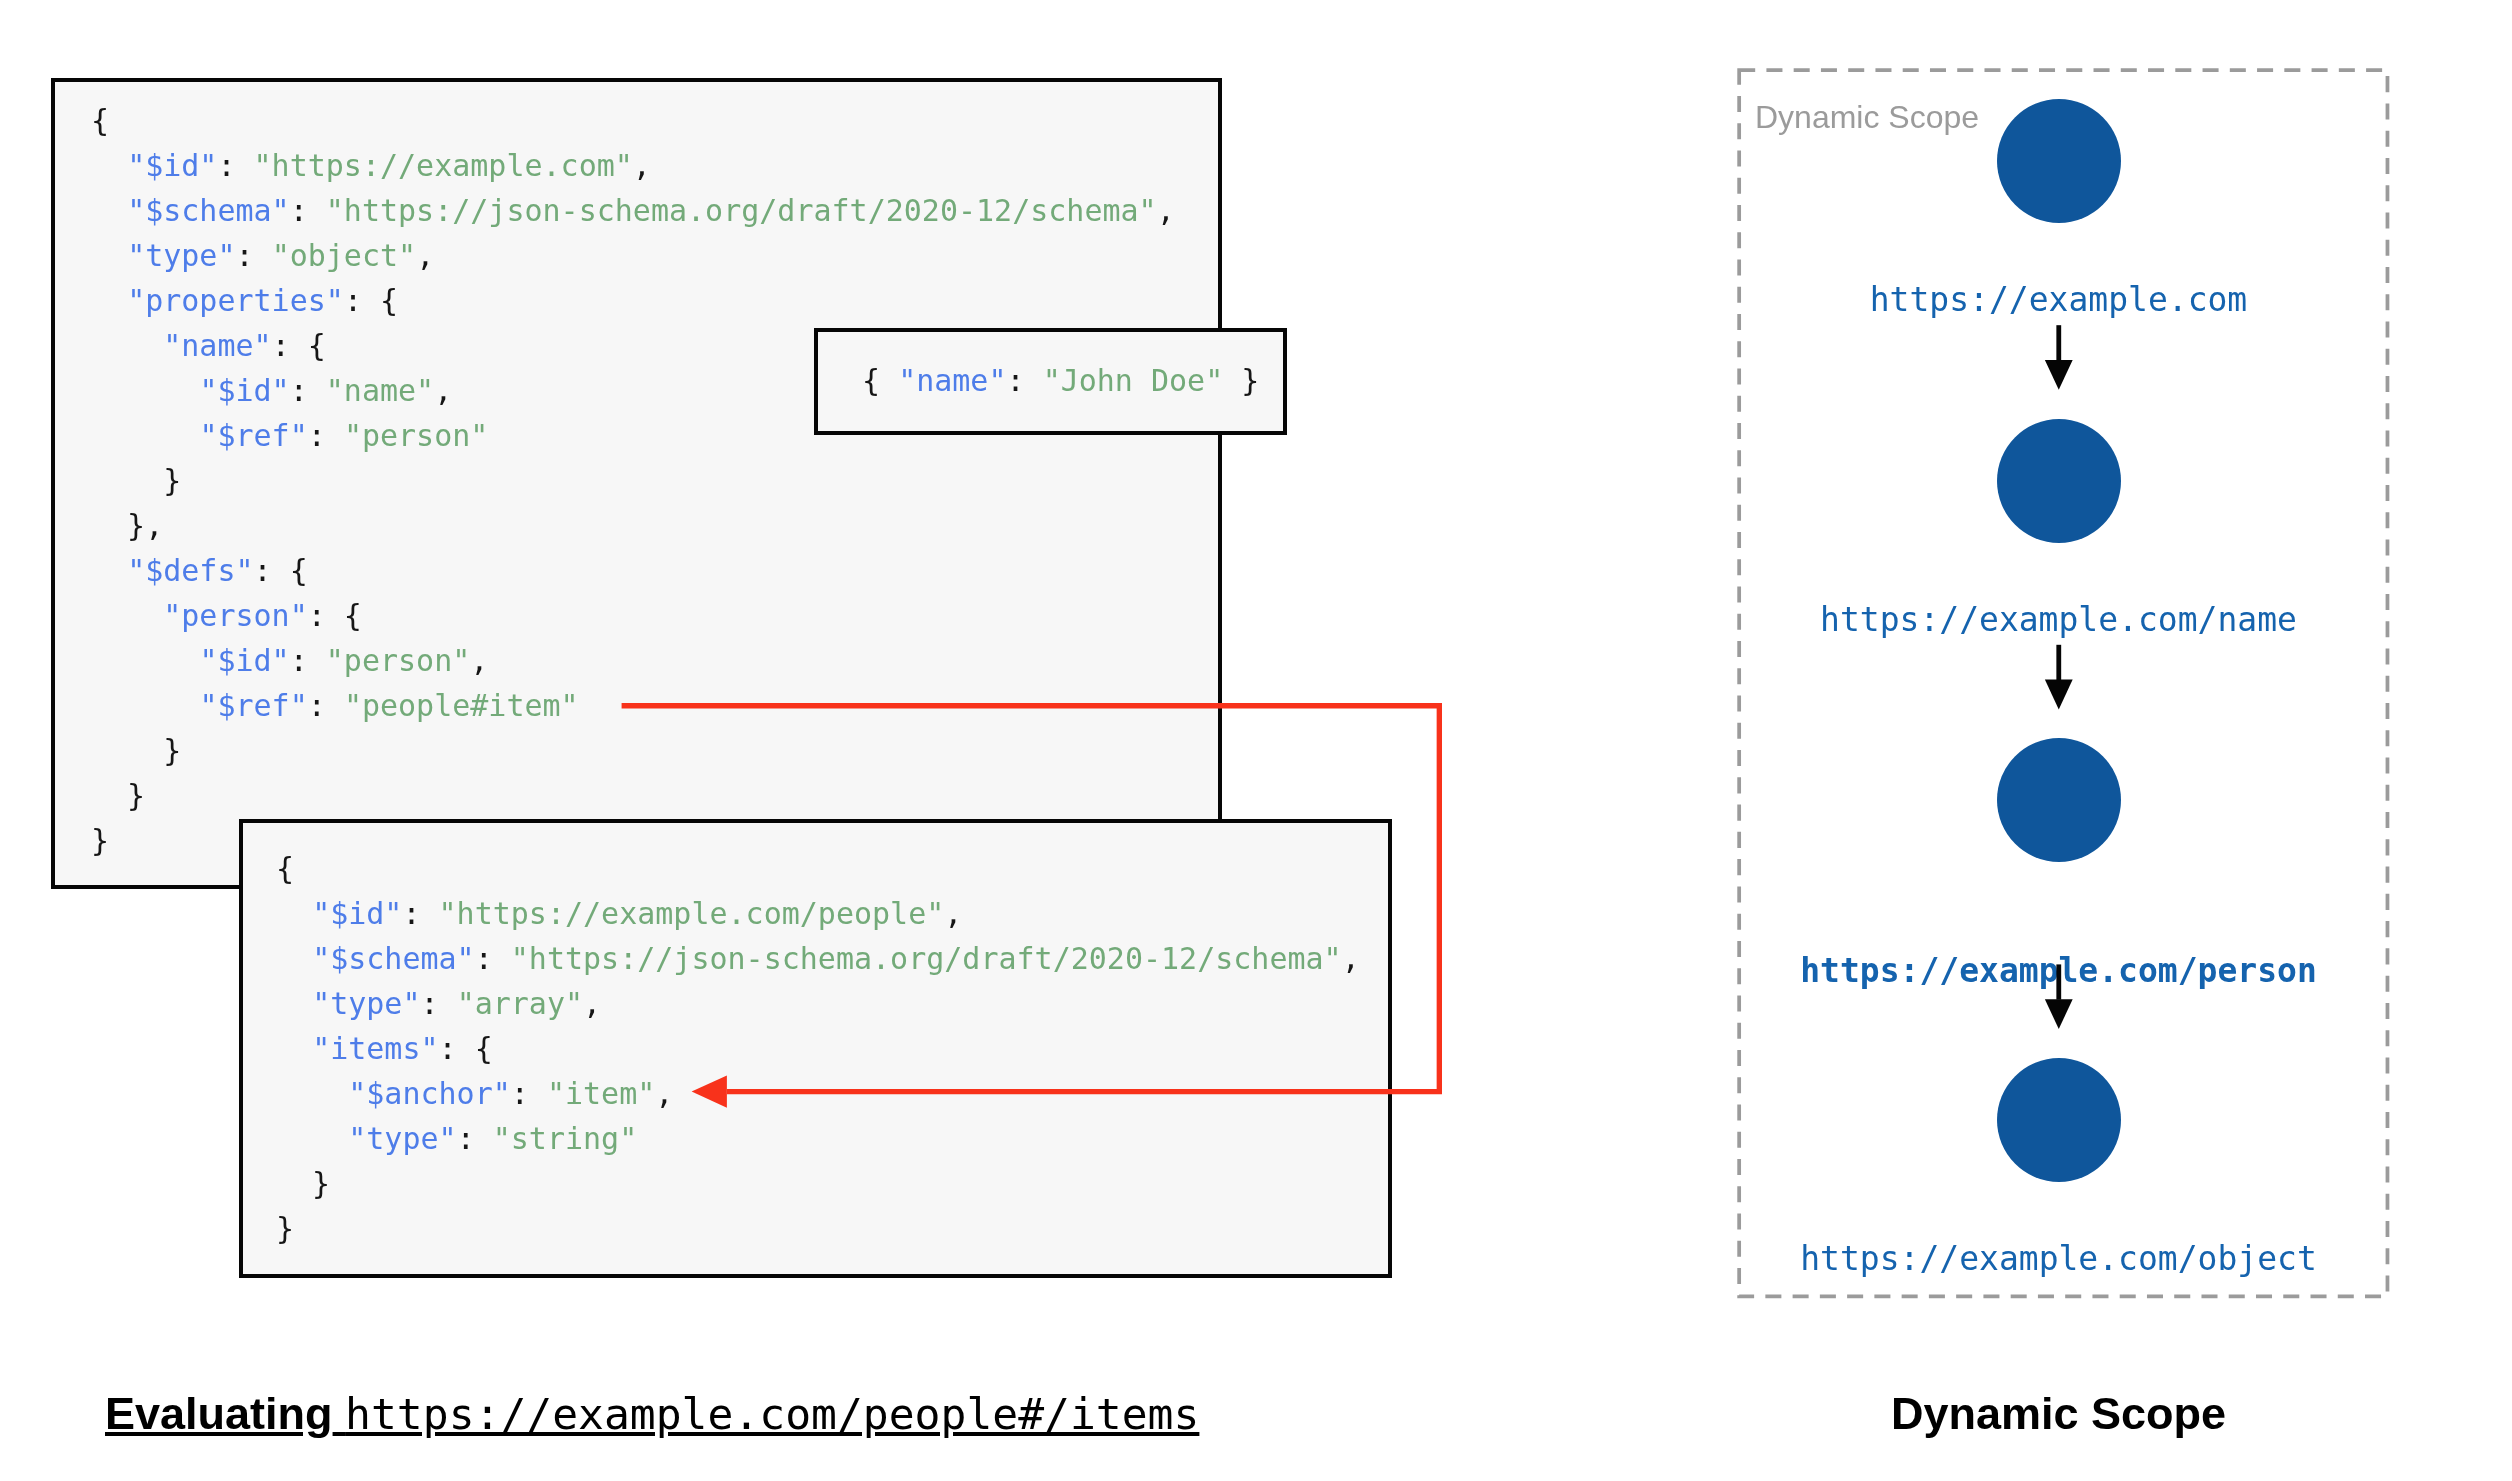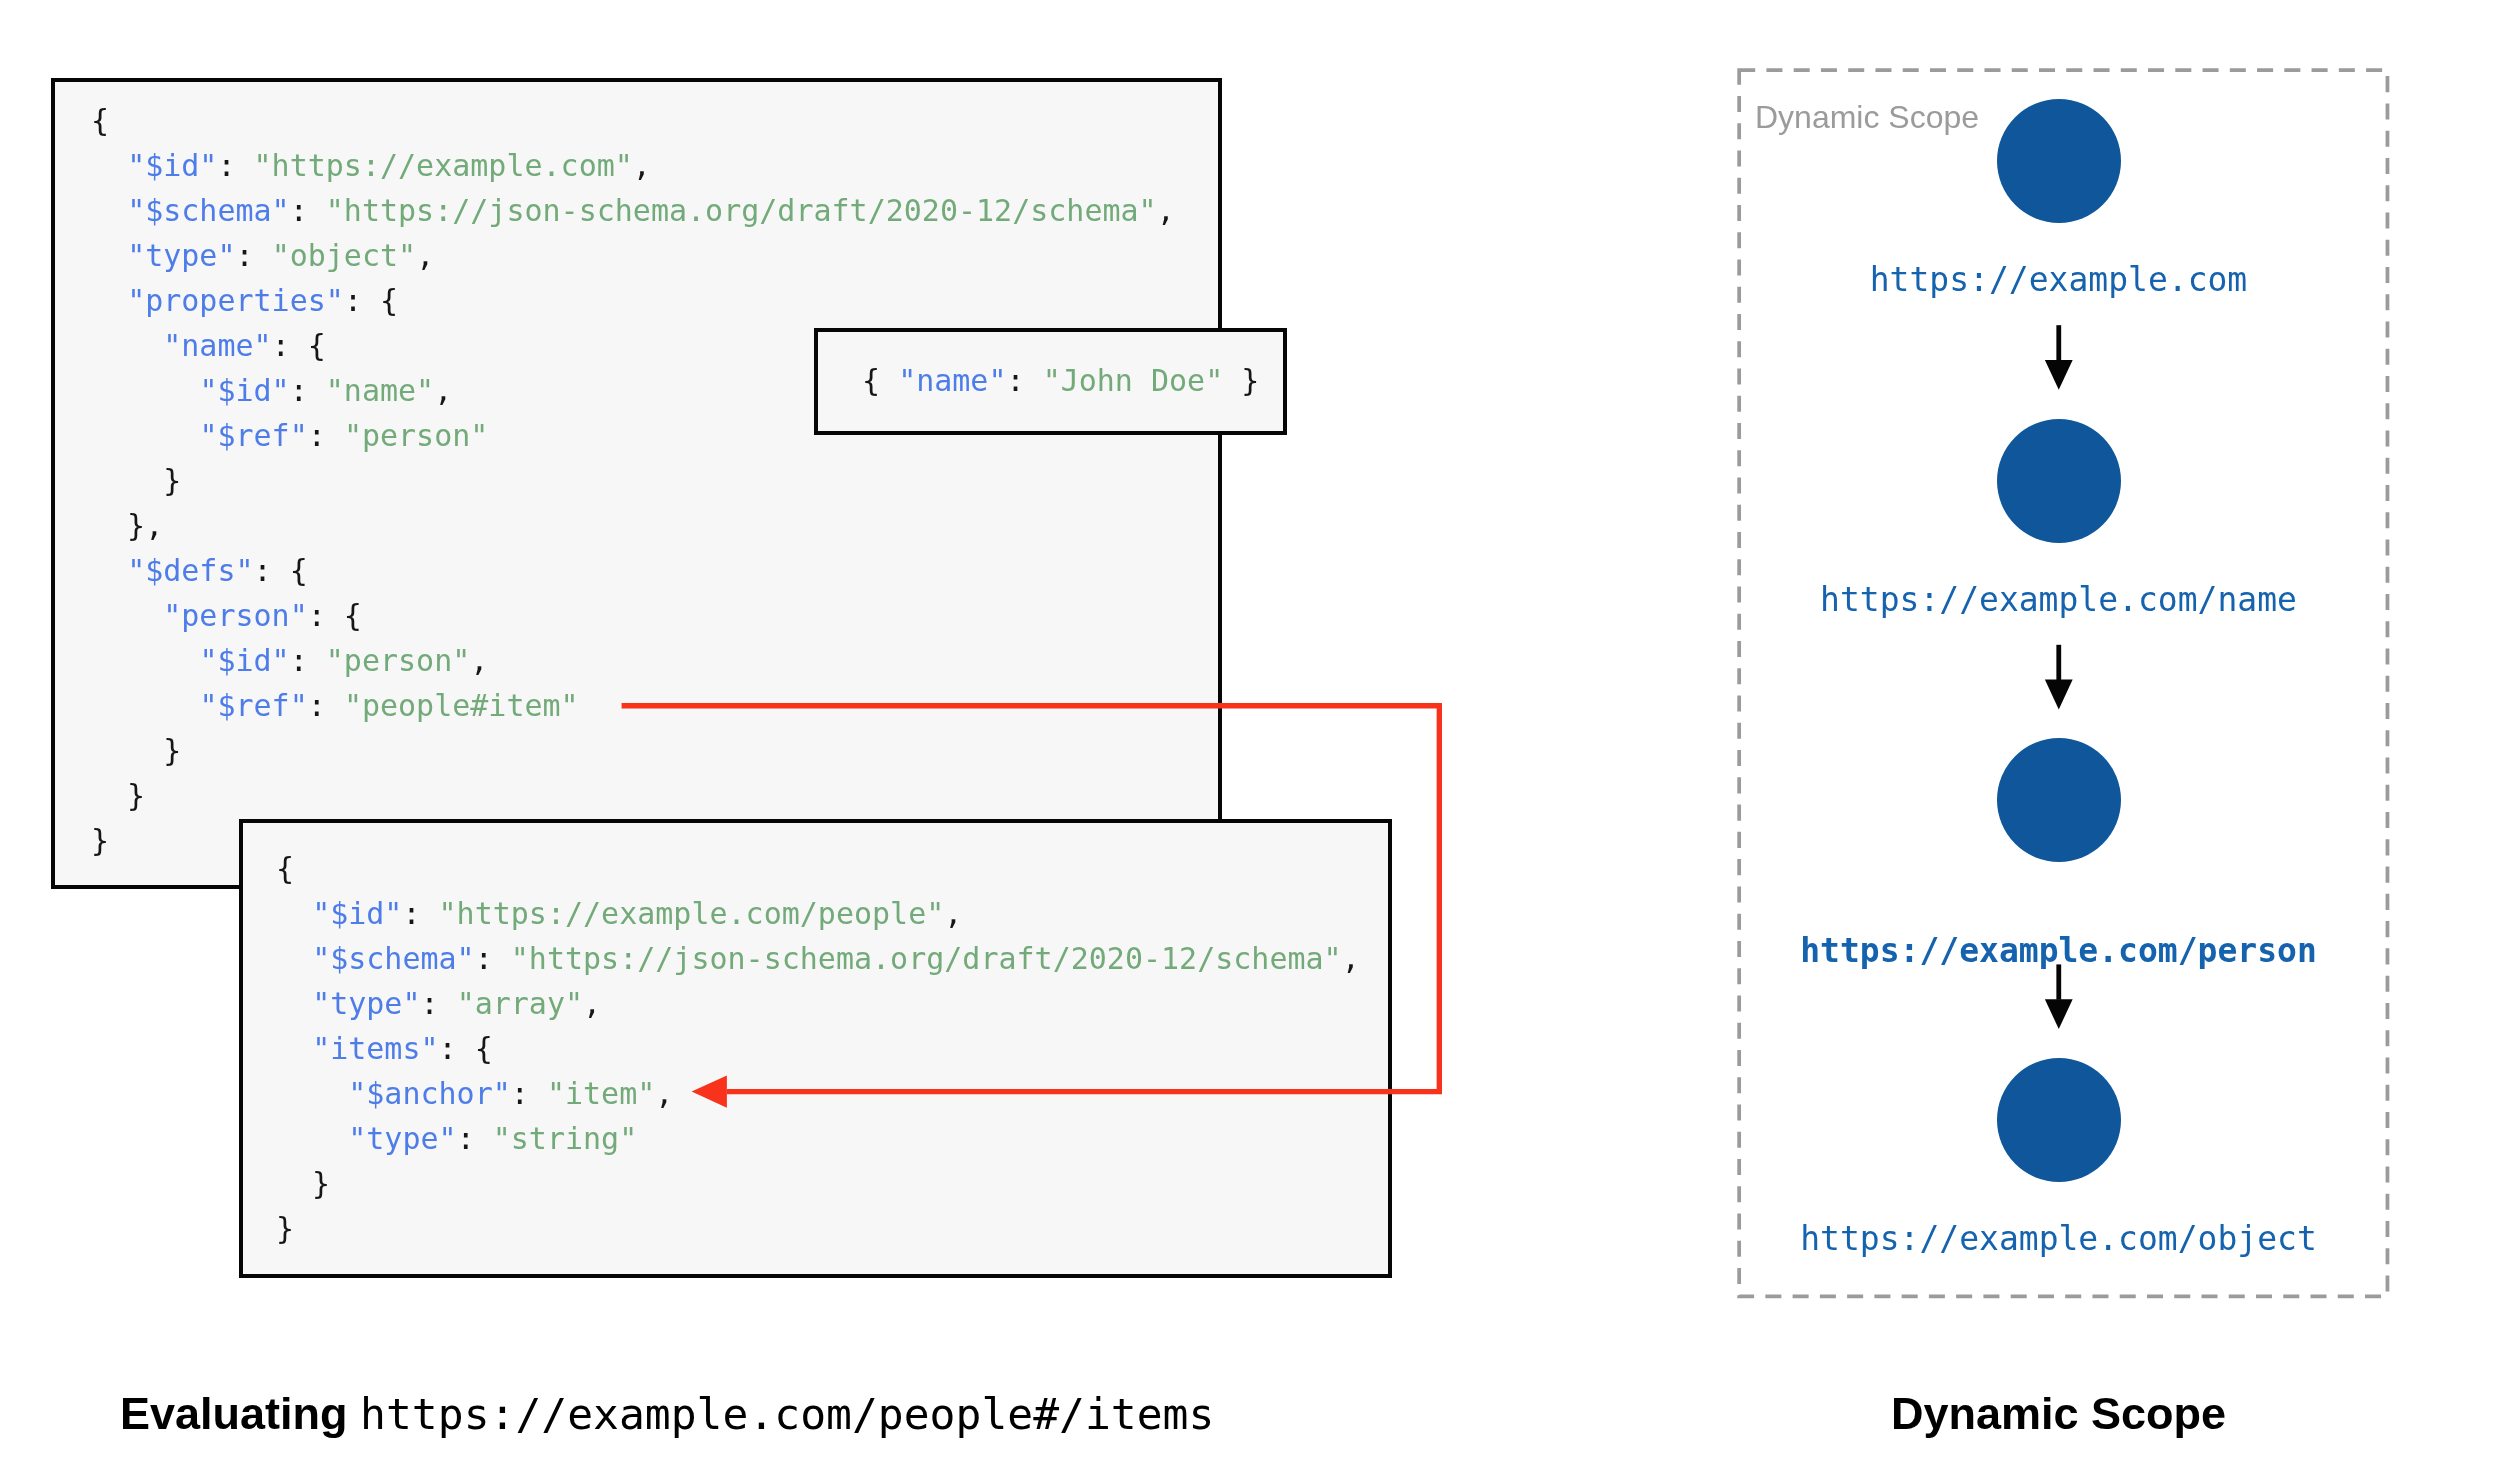--- a/index.html
+++ b/index.html
@@ -19,33 +19,33 @@
   #code-people{left:33px;top:23px;}
   #code-instance{left:44px;top:0;height:97px;display:flex;align-items:center;}
   .tok-k{color:#4E7DE9;}
   .tok-s{color:#73AA79;}
   .tok-p{color:#161616;}
 
   
   .bold-label{position:absolute;font-weight:bold;color:#000;}
   #instance-label{left:981px;top:463px;font-size:38px;line-height:58px;}
   .caption{position:absolute;top:1382px;font-size:45px;line-height:63px;color:#000;}
-  #caption-left{left:120px;}
+  #caption-left{left:105px;text-decoration:underline;}
   #caption-left .cap-bold{font-weight:bold;font-family:"Liberation Sans",sans-serif;}
   #caption-left .cap-mono{font-family:"DejaVu Sans Mono",monospace;font-size:43px;}
   #caption-right{left:1738px;width:641px;text-align:center;font-weight:bold;}
 
   
   #panel-label{position:absolute;left:1755px;top:96px;font-size:32px;line-height:43px;
                color:#9B9B9B;z-index:4;}
   .scope-circle{position:absolute;width:124px;height:124px;border-radius:50%;
                 background:#0F569B;z-index:4;}
   .scope-url{position:absolute;left:1738px;width:641px;text-align:center;
              font-family:"DejaVu Sans Mono",monospace;font-size:33px;line-height:45px;
-             color:#1563AE;z-index:4;}
+             color:#1563AE;z-index:4;margin-top:20px;}
 
   
   #overlay{position:absolute;left:0;top:0;width:2512px;height:1482px;z-index:10;pointer-events:none;}
 </style>
 </head>
 <body>
 
 <div class="page">
 
   <div class="sbox" id="schema-root-box">

